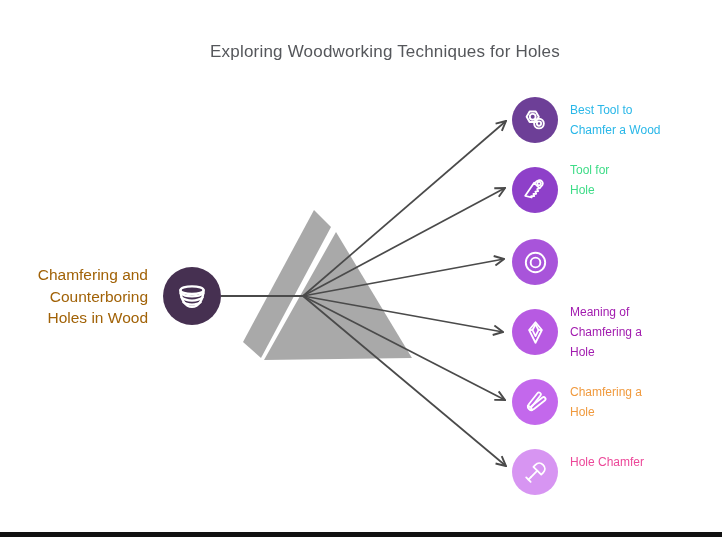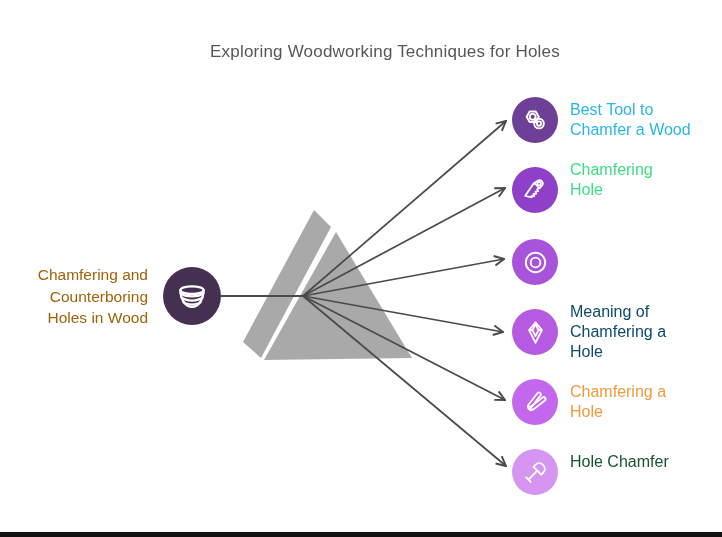--- a/index.html
+++ b/index.html
@@ -16,21 +16,21 @@
     position:absolute;border-radius:50%;display:flex;align-items:center;justify-content:center;
   }
   .root-circle{left:163px;top:267px;width:58px;height:58px;}
   .item-circle{left:512px;width:46px;height:46px;}
   .root-label{
     position:absolute;left:20px;top:264px;width:128px;text-align:right;
     font-size:15.5px;line-height:21.5px;font-weight:400;
   }
   .item-label{
     position:absolute;left:570px;width:152px;text-align:left;
-    font-size:16px;line-height:20px;font-weight:500;
+    font-size:12px;line-height:20px;font-weight:500;
   }
   .label-line{display:block;}
   .footer-bar{position:absolute;left:0;bottom:0;width:722px;height:5px;}
 </style>
 </head>
 <body>
 
 <div class="canvas">
 
   <div class="title" style="color: rgb(85, 87, 91); padding-left: 24px;">Exploring Woodworking Techniques for Holes</div>
@@ -90,21 +90,21 @@
   <div class="node-circle item-circle" style="top: 167px; background-color: rgb(142, 64, 201);">
     <svg width="27" height="27" viewBox="0 0 24 24" stroke="#ffffff">
       <g fill="none" stroke-width="1.6" stroke-linejoin="round" transform="rotate(-45 12 12)">
         <path d="M2.2,8.9 L16,6.3 L16,13.2 L13.9,12.2 L13.2,14.1 L11.2,12.7 L10.4,14.5 L8.5,12.9 L7.7,14.7 L5.8,12.8 L5.2,14 L2.2,8.9 Z"></path>
         <path d="M16,6.9 C19.8,6.6 21.8,8 21.8,10 C21.8,12 20.2,13.1 17.9,13.1 L16,13.1"></path>
         <circle cx="18.6" cy="9.9" r="1.5"></circle>
       </g>
     </svg>
   </div>
   <div class="item-label" style="top: 160px; color: rgb(62, 220, 135);">
-    <span class="label-line">Chamfering</span>
+    <span class="label-line">Tool for</span>
     <span class="label-line">Hole</span>
   </div>
 
   <div class="node-circle item-circle" style="top: 239px; background-color: rgb(168, 84, 218);">
     <svg width="27" height="27" viewBox="0 0 24 24" stroke="#ffffff">
       <g fill="none" stroke-width="1.7">
         <circle cx="12" cy="12" r="8.6"></circle>
         <circle cx="12" cy="12" r="4.3"></circle>
       </g>
     </svg>
@@ -113,21 +113,21 @@
   <div class="node-circle item-circle" style="top: 309px; background-color: rgb(183, 90, 226);">
     <svg width="27" height="27" viewBox="0 0 24 24" stroke="#ffffff">
       <g fill="none" stroke-width="1.6" stroke-linejoin="round">
         <polygon points="12,2.9 17.7,9.8 12,21.1 6.3,9.8"></polygon>
         <polygon points="12,4.6 14.6,9.8 12,15.2 9.4,9.8"></polygon>
         <line x1="6.3" y1="9.8" x2="9.4" y2="9.8"></line>
         <line x1="14.6" y1="9.8" x2="17.7" y2="9.8"></line>
       </g>
     </svg>
   </div>
-  <div class="item-label" style="top: 302px; color: #0c4a6e;">
+  <div class="item-label" style="top: 302px; color: #a21caf;">
     <span class="label-line">Meaning of</span>
     <span class="label-line">Chamfering a</span>
     <span class="label-line">Hole</span>
   </div>
 
   <div class="node-circle item-circle" style="top: 379px; background-color: rgb(195, 104, 236);">
     <svg width="27" height="27" viewBox="0 0 24 24" stroke="#ffffff">
       <g fill="none" stroke-width="1.6" stroke-linejoin="round" stroke-linecap="round" transform="rotate(45 12 12)">
         <rect x="8.1" y="3" width="3.4" height="15.6" rx="1.7" transform="rotate(-7 9.8 10.8)"></rect>
         <rect x="12.5" y="3" width="3.4" height="15.6" rx="1.7" transform="rotate(7 14.2 10.8)"></rect>
@@ -143,18 +143,18 @@
   <div class="node-circle item-circle" style="top: 449px; background-color: rgb(215, 149, 242);">
     <svg width="27" height="27" viewBox="0 0 24 24" stroke="#ffffff">
       <g fill="none" stroke-width="1.6" stroke-linejoin="round" stroke-linecap="round" transform="rotate(45 12 12)">
         <path d="M12,2.4 C14.9,2.4 16.9,4.4 16.9,7.2 L16.9,9.7 L7.1,9.7 L7.1,7.2 C7.1,4.4 9.1,2.4 12,2.4 Z"></path>
         <line x1="12" y1="9.7" x2="12" y2="18"></line>
         <line x1="12" y1="18" x2="12" y2="20.9"></line>
         <path d="M9.2,20.9 L14.8,20.9"></path>
       </g>
     </svg>
   </div>
-  <div class="item-label" style="top: 452px; color: #14532d;">
+  <div class="item-label" style="top: 452px; color: #ec4899;">
     <span class="label-line">Hole Chamfer</span>
   </div>
 
   <div class="footer-bar" style="background-color: rgb(17, 17, 17);"></div>
 </div>
 
 </body></html>

